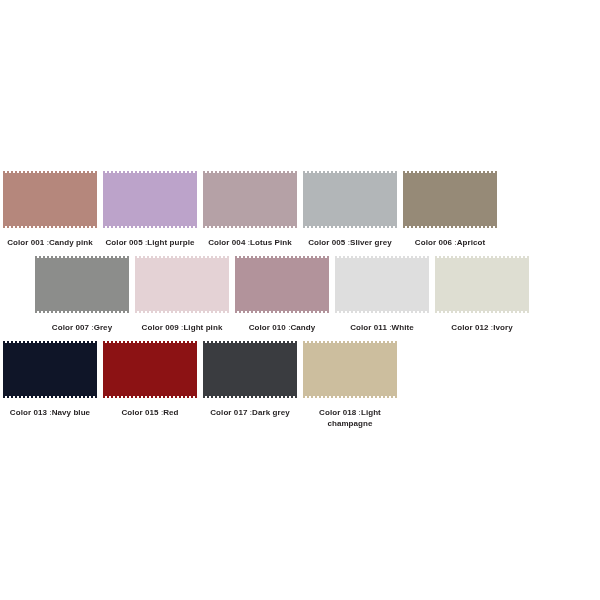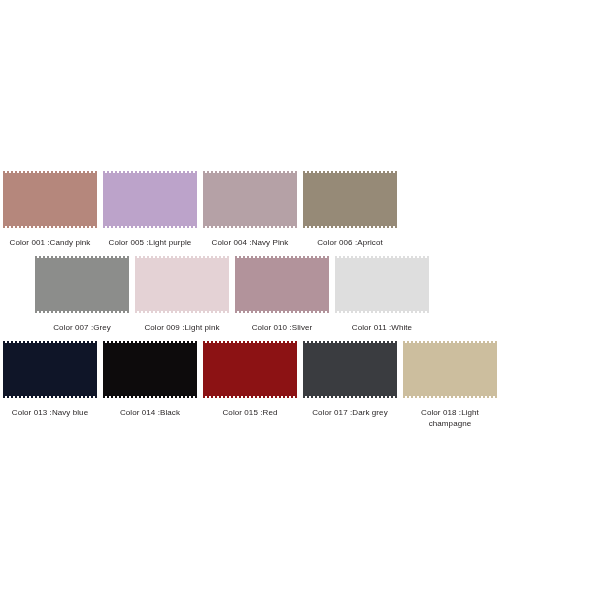--- a/index.html
+++ b/index.html
@@ -87,24 +87,24 @@
     margin-top: 9px;
     font-size: 8px;
     line-height: 11px;
     color: #231f20;
     text-align: center;
     width: 96px;
     letter-spacing: 0.01em;
     white-space: normal;
   }
   .chip-label .code {
-    font-weight: 400;
+    font-weight: 700;
   }
   .chip-label .name {
-    font-weight: 400;
+    font-weight: 700;
   }
   .chip-label .sep {
     font-weight: 400;
   }
 </style>
 </head>
 <body>
 
 <div id="swatch-chart">
   <div class="swatch-row row-1">
@@ -129,21 +129,31 @@
         <div class="chip-label"><span class="code">Color 005</span> <span class="sep">:</span><span class="name">Light purple</span></div>
       </div>
       <div class="swatch-cell">
         <div class="chip-wrap" style="color: rgb(181, 161, 166);">
           <div class="chip-body" style="background: rgb(181, 161, 166);"></div>
           <div class="fringe top"></div>
           <div class="fringe bottom"></div>
           <div class="fringe-v left"></div>
           <div class="fringe-v right"></div>
         </div>
-        <div class="chip-label"><span class="code">Color 004</span> <span class="sep">:</span><span class="name">Navy Pink</span></div>
+        <div class="chip-label"><span class="code">Color 004</span> <span class="sep">:</span><span class="name">Lotus Pink</span></div>
+      </div>
+      <div class="swatch-cell">
+        <div class="chip-wrap" style="color: rgb(178, 182, 184);">
+          <div class="chip-body" style="background: rgb(178, 182, 184);"></div>
+          <div class="fringe top"></div>
+          <div class="fringe bottom"></div>
+          <div class="fringe-v left"></div>
+          <div class="fringe-v right"></div>
+        </div>
+        <div class="chip-label"><span class="code">Color 005</span> <span class="sep">:</span><span class="name">Sliver grey</span></div>
       </div>
       <div class="swatch-cell">
         <div class="chip-wrap" style="color: rgb(150, 138, 119);">
           <div class="chip-body" style="background: rgb(150, 138, 119);"></div>
           <div class="fringe top"></div>
           <div class="fringe bottom"></div>
           <div class="fringe-v left"></div>
           <div class="fringe-v right"></div>
         </div>
         <div class="chip-label"><span class="code">Color 006</span> <span class="sep">:</span><span class="name">Apricot</span></div>
@@ -171,55 +181,55 @@
         <div class="chip-label"><span class="code">Color 009</span> <span class="sep">:</span><span class="name">Light pink</span></div>
       </div>
       <div class="swatch-cell">
         <div class="chip-wrap" style="color: rgb(178, 147, 155);">
           <div class="chip-body" style="background: rgb(178, 147, 155);"></div>
           <div class="fringe top"></div>
           <div class="fringe bottom"></div>
           <div class="fringe-v left"></div>
           <div class="fringe-v right"></div>
         </div>
-        <div class="chip-label"><span class="code">Color 010</span> <span class="sep">:</span><span class="name">Sliver</span></div>
+        <div class="chip-label"><span class="code">Color 010</span> <span class="sep">:</span><span class="name">Candy</span></div>
       </div>
       <div class="swatch-cell">
         <div class="chip-wrap" style="color: rgb(222, 222, 222);">
           <div class="chip-body" style="background: rgb(222, 222, 222);"></div>
           <div class="fringe top"></div>
           <div class="fringe bottom"></div>
           <div class="fringe-v left"></div>
           <div class="fringe-v right"></div>
         </div>
         <div class="chip-label"><span class="code">Color 011</span> <span class="sep">:</span><span class="name">White</span></div>
       </div>
+      <div class="swatch-cell">
+        <div class="chip-wrap" style="color: rgb(222, 222, 210);">
+          <div class="chip-body" style="background: rgb(222, 222, 210);"></div>
+          <div class="fringe top"></div>
+          <div class="fringe bottom"></div>
+          <div class="fringe-v left"></div>
+          <div class="fringe-v right"></div>
+        </div>
+        <div class="chip-label"><span class="code">Color 012</span> <span class="sep">:</span><span class="name">Ivory</span></div>
+      </div>
     </div>
   <div class="swatch-row row-3">
       <div class="swatch-cell">
         <div class="chip-wrap" style="color: rgb(15, 21, 40);">
           <div class="chip-body" style="background: rgb(15, 21, 40);"></div>
           <div class="fringe top"></div>
           <div class="fringe bottom"></div>
           <div class="fringe-v left"></div>
           <div class="fringe-v right"></div>
         </div>
         <div class="chip-label"><span class="code">Color 013</span> <span class="sep">:</span><span class="name">Navy blue</span></div>
       </div>
       <div class="swatch-cell">
-        <div class="chip-wrap" style="color: rgb(13, 11, 12);">
-          <div class="chip-body" style="background: rgb(13, 11, 12);"></div>
-          <div class="fringe top"></div>
-          <div class="fringe bottom"></div>
-          <div class="fringe-v left"></div>
-          <div class="fringe-v right"></div>
-        </div>
-        <div class="chip-label"><span class="code">Color 014</span> <span class="sep">:</span><span class="name">Black</span></div>
-      </div>
-      <div class="swatch-cell">
         <div class="chip-wrap" style="color: rgb(140, 18, 20);">
           <div class="chip-body" style="background: rgb(140, 18, 20);"></div>
           <div class="fringe top"></div>
           <div class="fringe bottom"></div>
           <div class="fringe-v left"></div>
           <div class="fringe-v right"></div>
         </div>
         <div class="chip-label"><span class="code">Color 015</span> <span class="sep">:</span><span class="name">Red</span></div>
       </div>
       <div class="swatch-cell">

